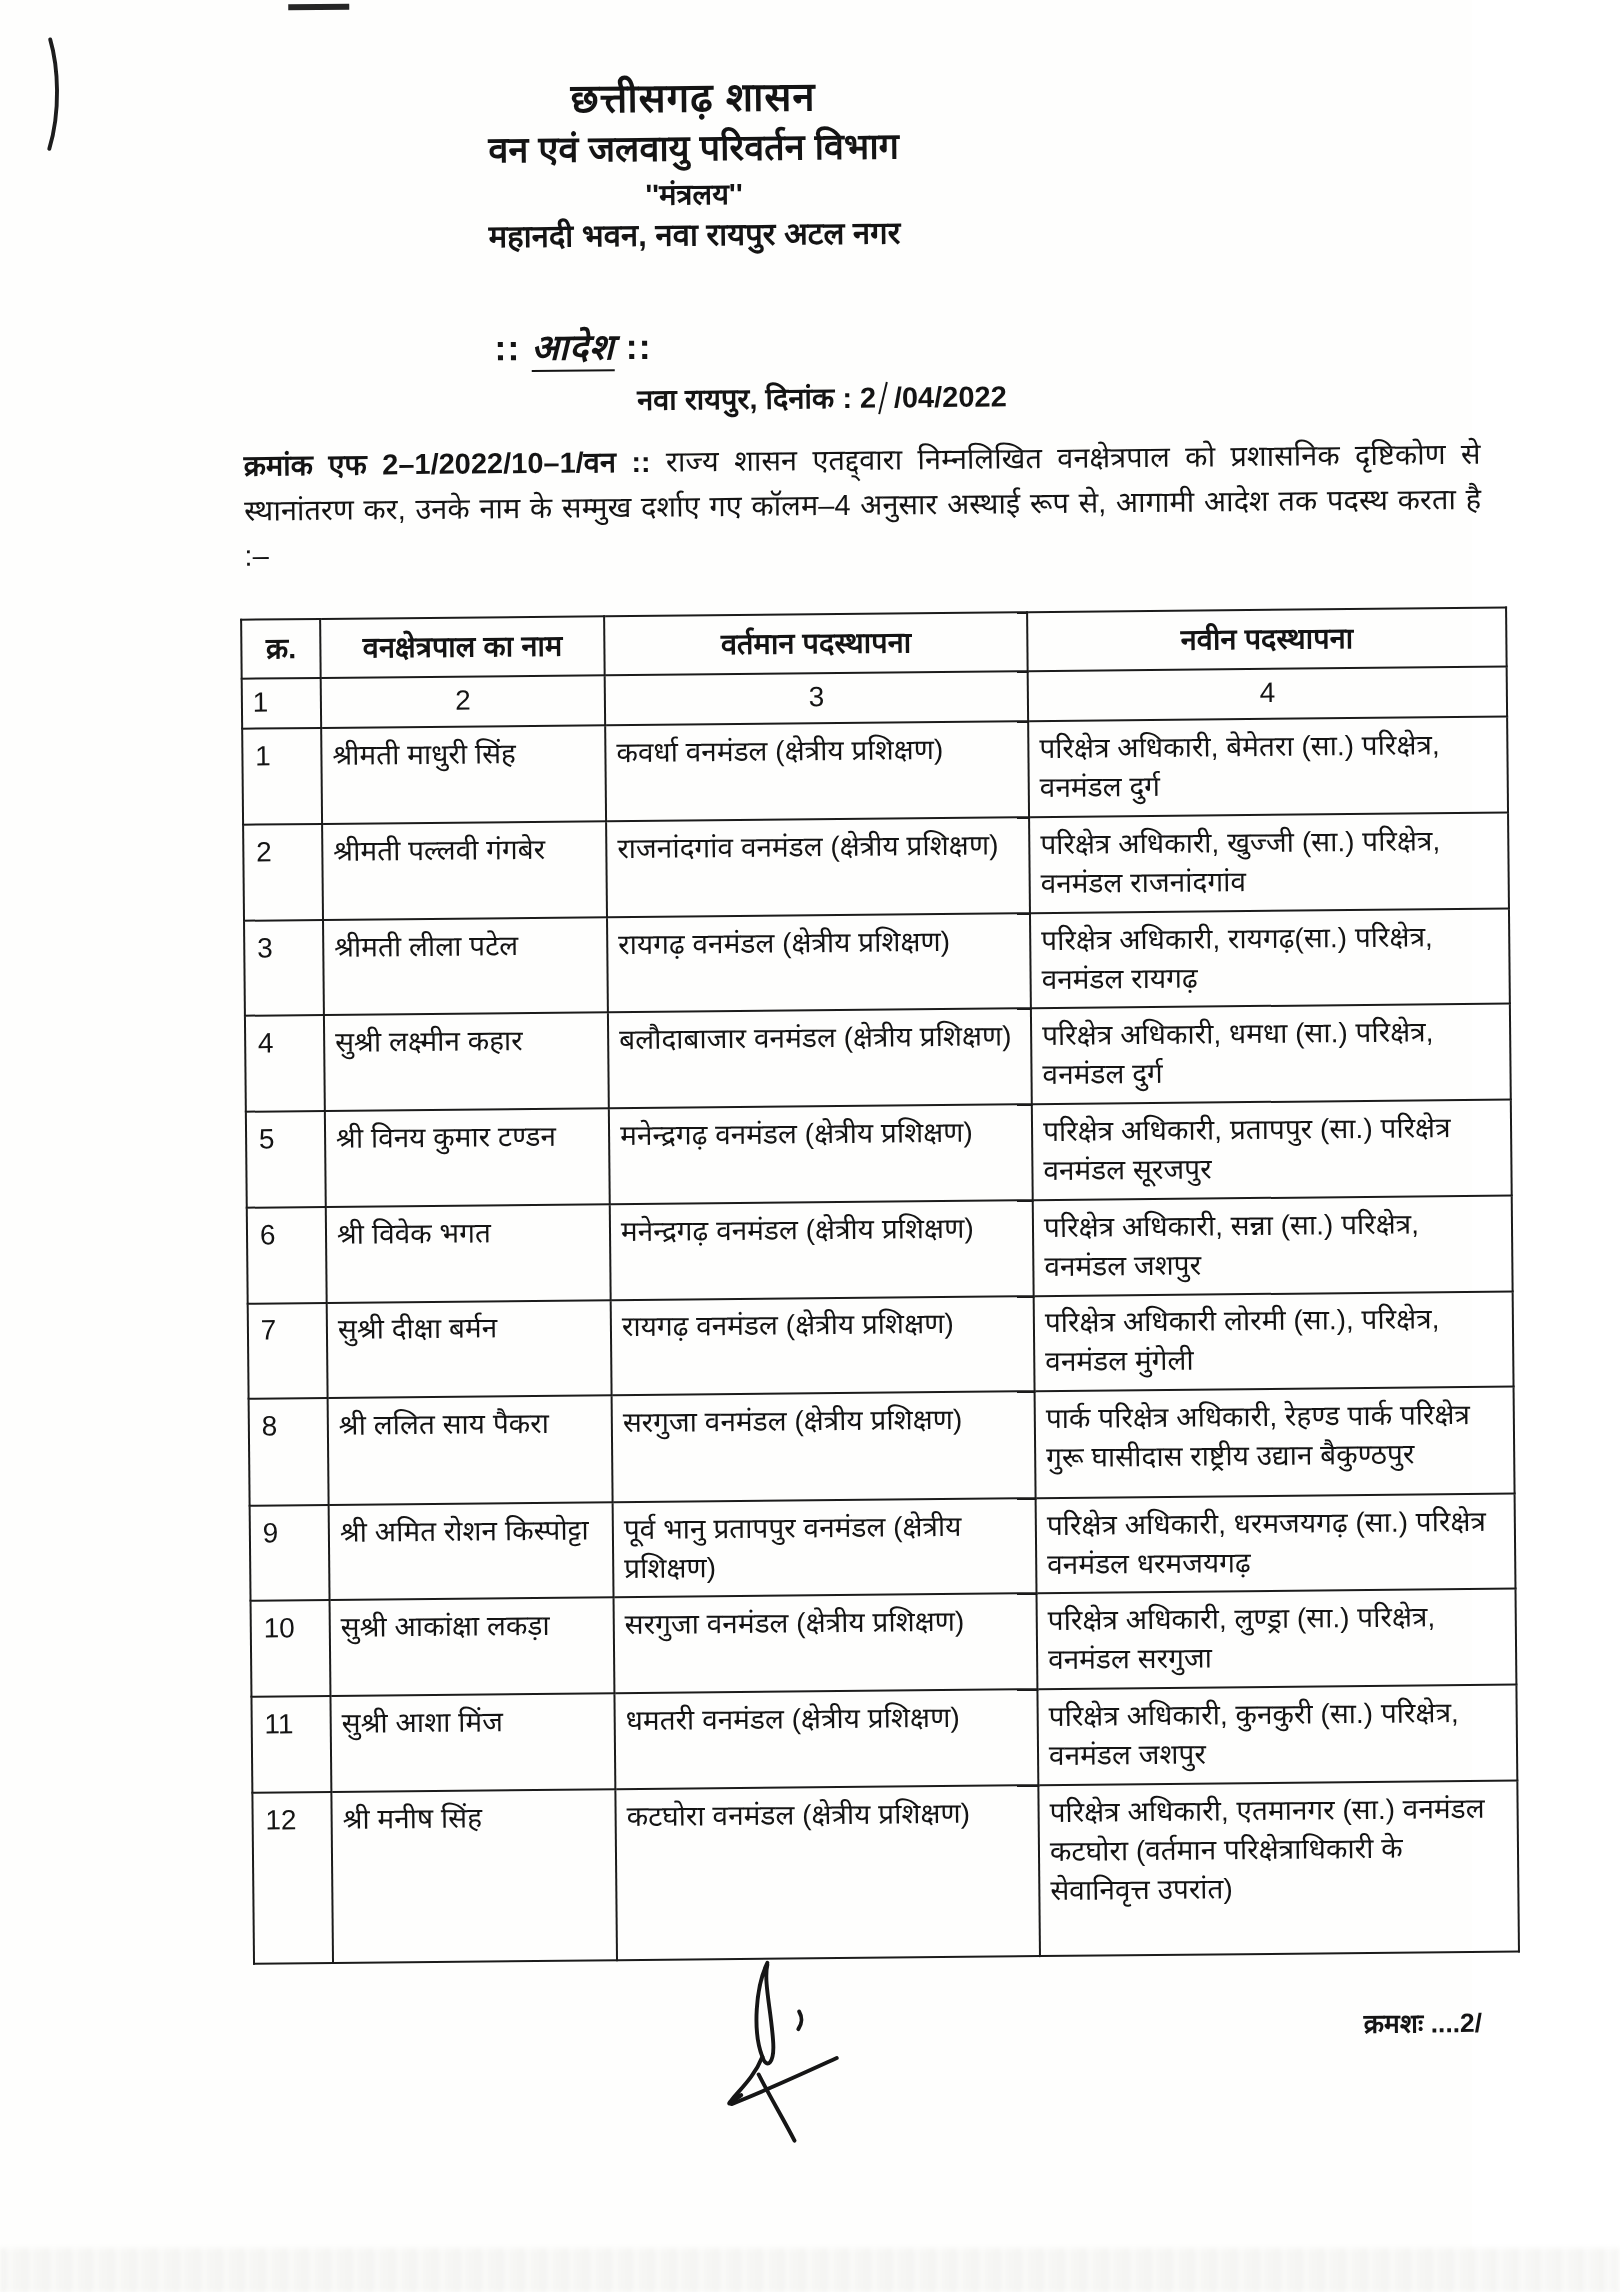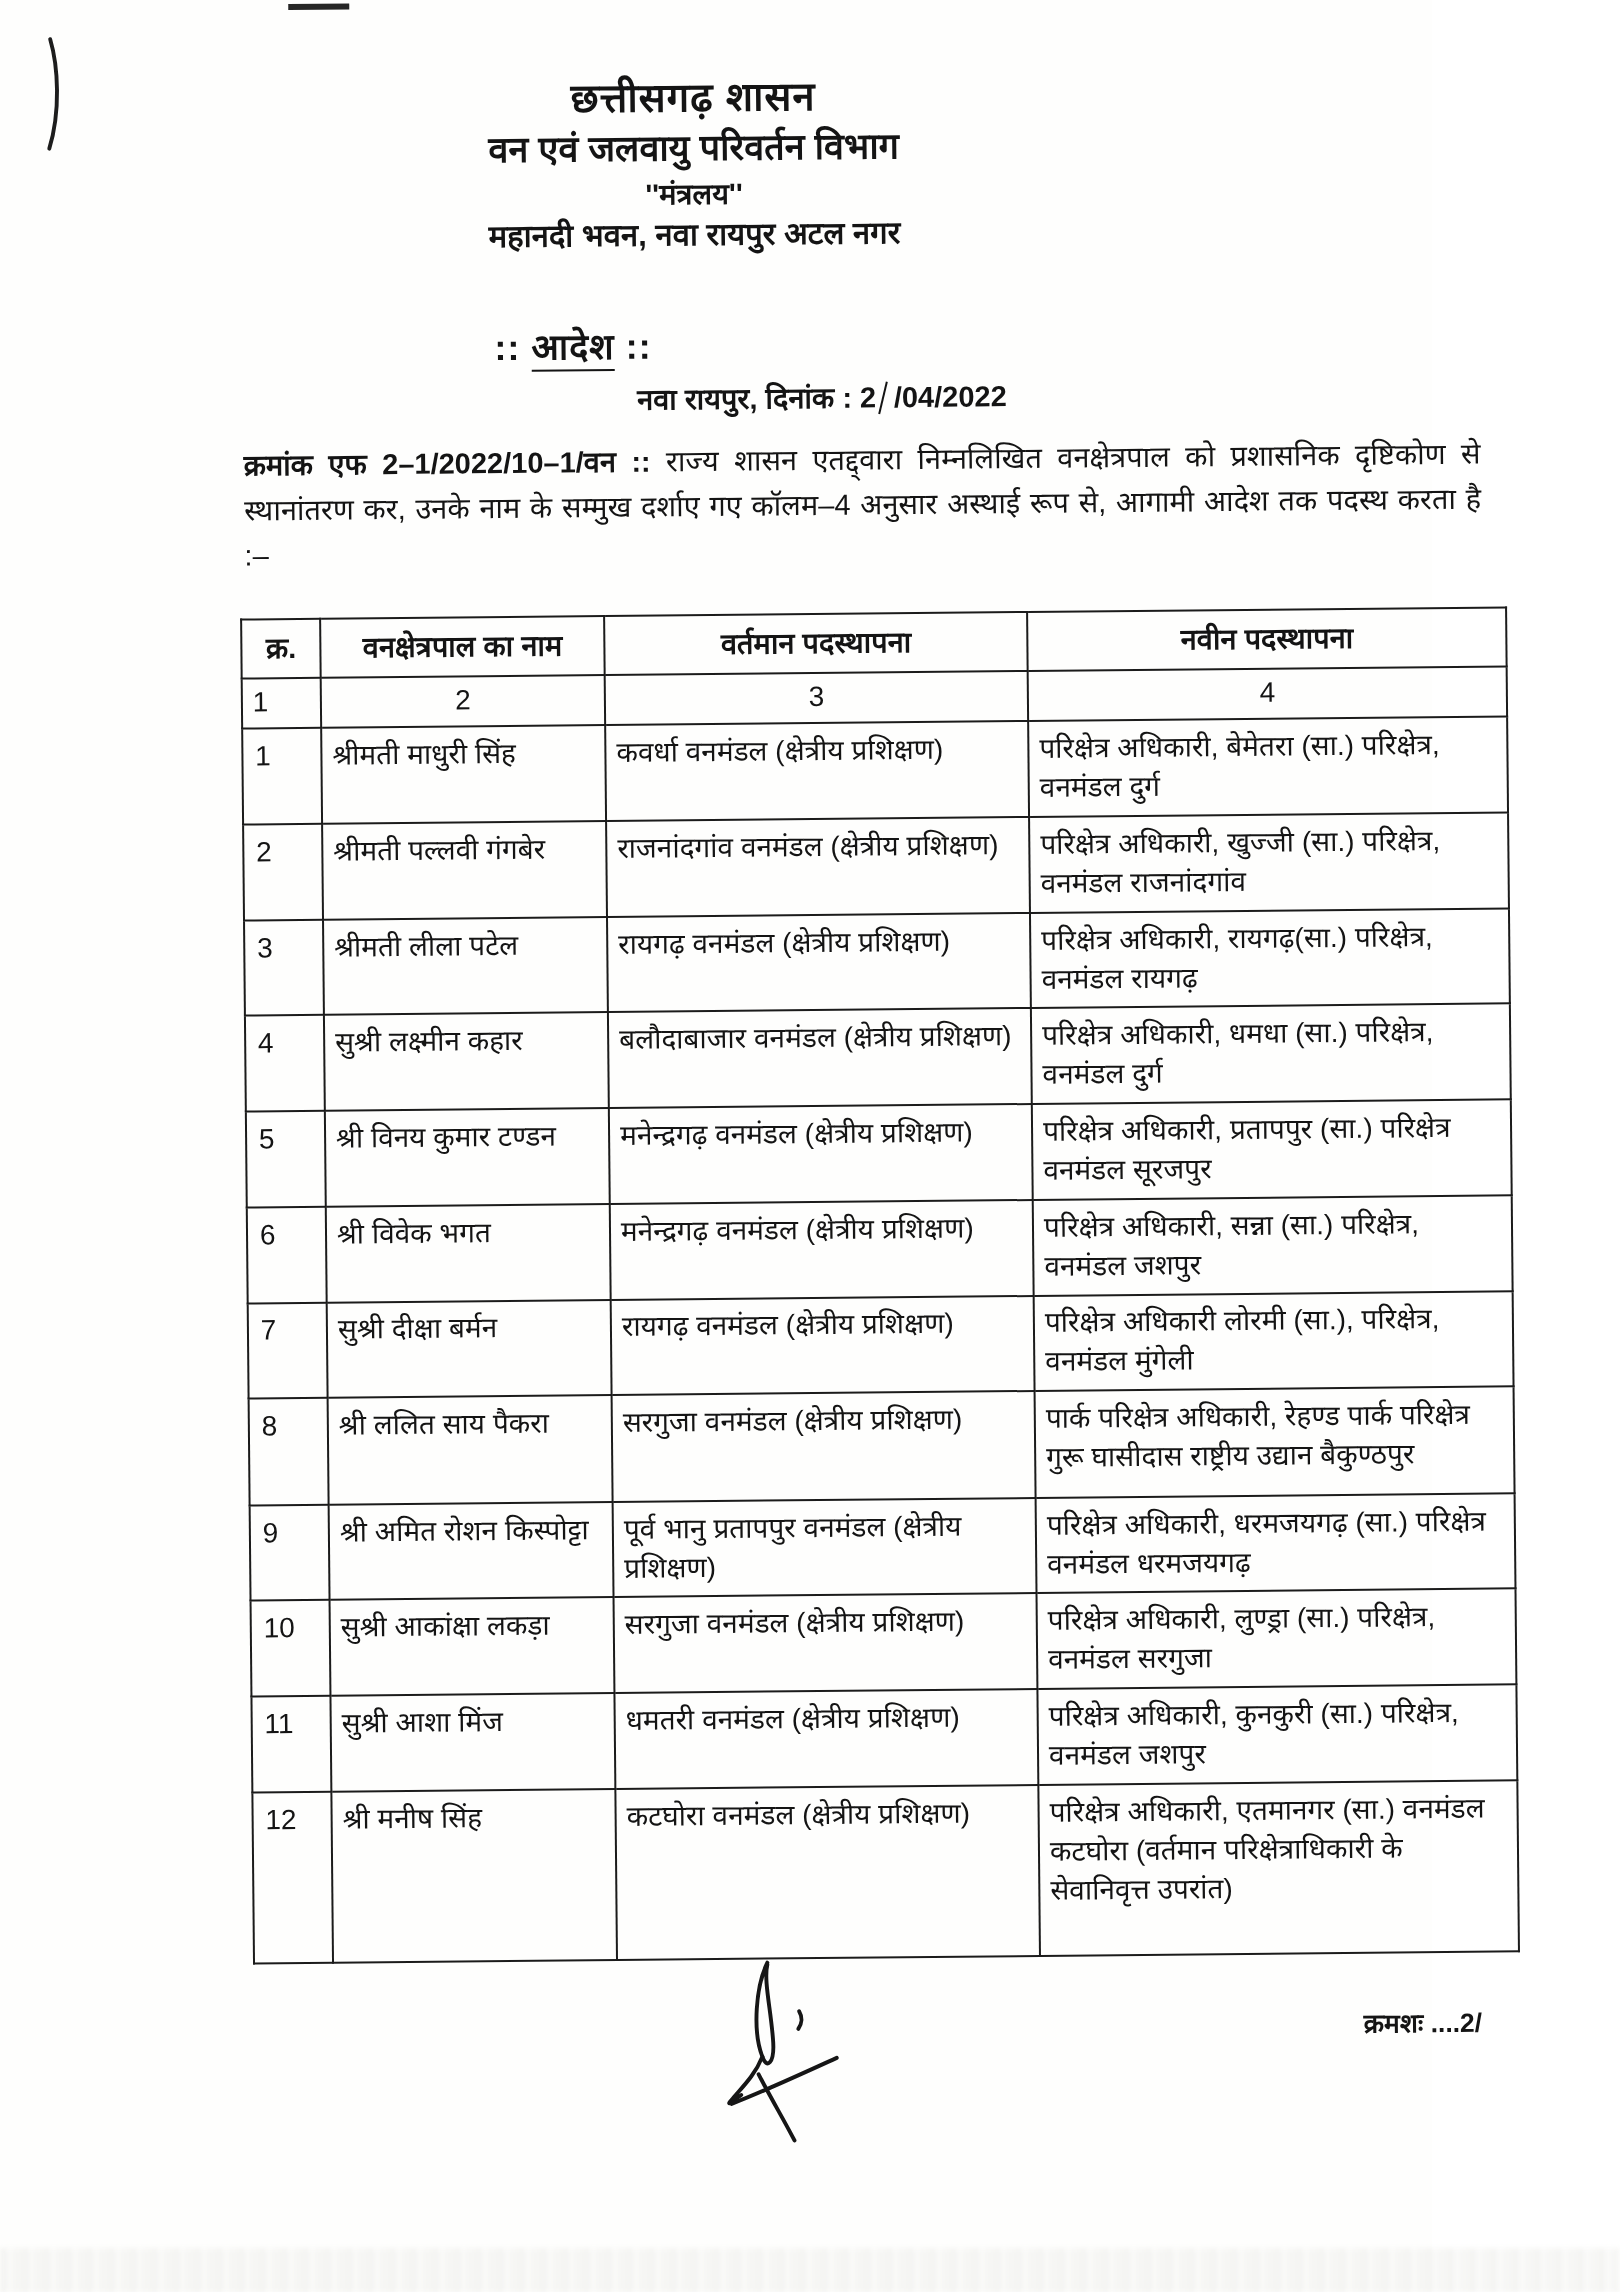--- a/index.html
+++ b/index.html
@@ -2,42 +2,42 @@
 <html lang="hi"><head>
 <meta charset="utf-8">
 <style>
   html,body{margin:0;padding:0;}
   body{
     width:1620px;height:2293px;overflow:hidden;
     background:#ffffff;
     font-family:"Liberation Sans","DejaVu Sans",sans-serif;
     color:#141414;
   }
-  .page{position:relative;width:1432px;height:2293px;background:#fefefd;}
+  .page{position:relative;width:1432px;height:2293px;background:#fefefd;padding-left:40px;}
   .skew{position:absolute;inset:0;transform:rotate(-0.55deg);transform-origin:50% 40%;}
 
   
   .top-dash{position:absolute;left:297px;top:0;width:61px;height:5.9px;background:#262626;}
   .pen-mark{position:absolute;left:35px;top:27.4px;}
   .bottom-noise{
     position:absolute;left:0;bottom:0;width:1620px;height:45px;
     background:repeating-linear-gradient(90deg,#ededea 0 6.9px,#f7f7f5 6.9px 12.7px,#f1f1ee 12.7px 21.6px);
     opacity:.55;filter:blur(2px);
   }
 
   
   .doc-header{position:absolute;left:162px;top:71px;width:1078px;text-align:center;line-height:1.32;}
   .h-line1{font-size:40px;font-weight:bold;letter-spacing:1px;}
   .h-line2{font-size:36px;font-weight:bold;}
   .h-line3{font-size:29px;font-weight:bold;margin-top:3.9px;}
   .h-line4{font-size:31px;font-weight:bold;margin-top:2px;}
 
   .order-heading{position:absolute;left:162px;top:320px;width:833px;text-align:center;
     font-size:36px;font-weight:bold;letter-spacing:1px;}
-  .order-heading .u{border-bottom:2.9px solid #141414;padding-bottom:2px;}
+  .order-heading .u{border-bottom:2.9px solid #141414;padding-bottom:2px;font-style:italic;}
 
   .date-line{position:absolute;left:642px;top:378px;font-size:29px;font-weight:bold;white-space:nowrap;}
   .hand-stroke{display:inline-block;width:0;height:33px;border-left:2.9px solid #141414;
     transform:rotate(14deg);vertical-align:-6.9px;margin:0 9.8px 0 5.9px;}
 
   .body-para{position:absolute;left:248px;top:439px;width:1237px;
     font-size:29px;line-height:45px;text-align:justify;}
   .body-para .ref{font-weight:bold;}
 
   

